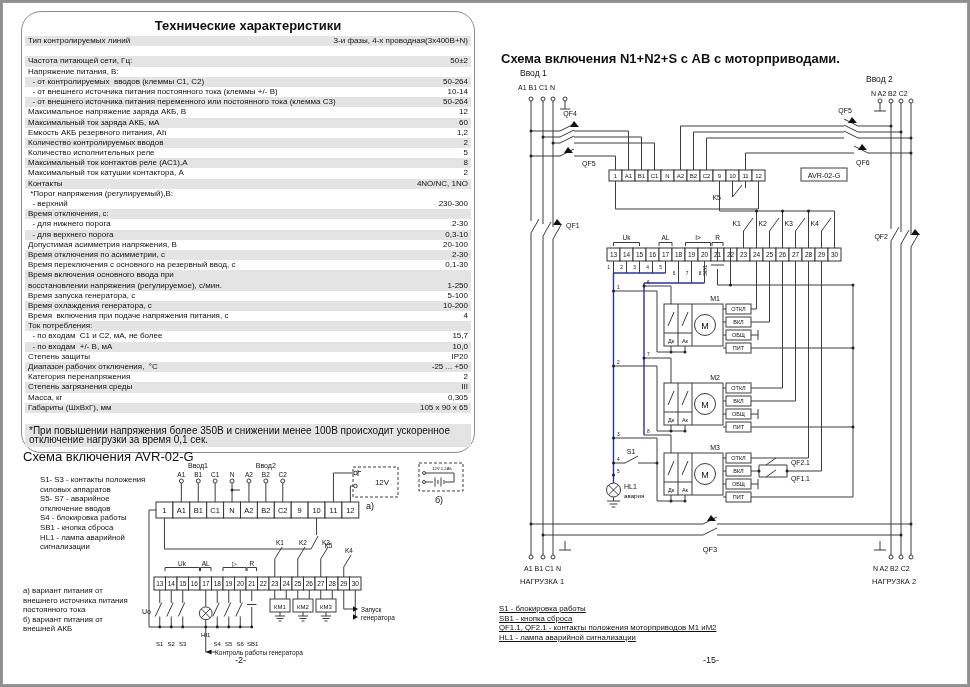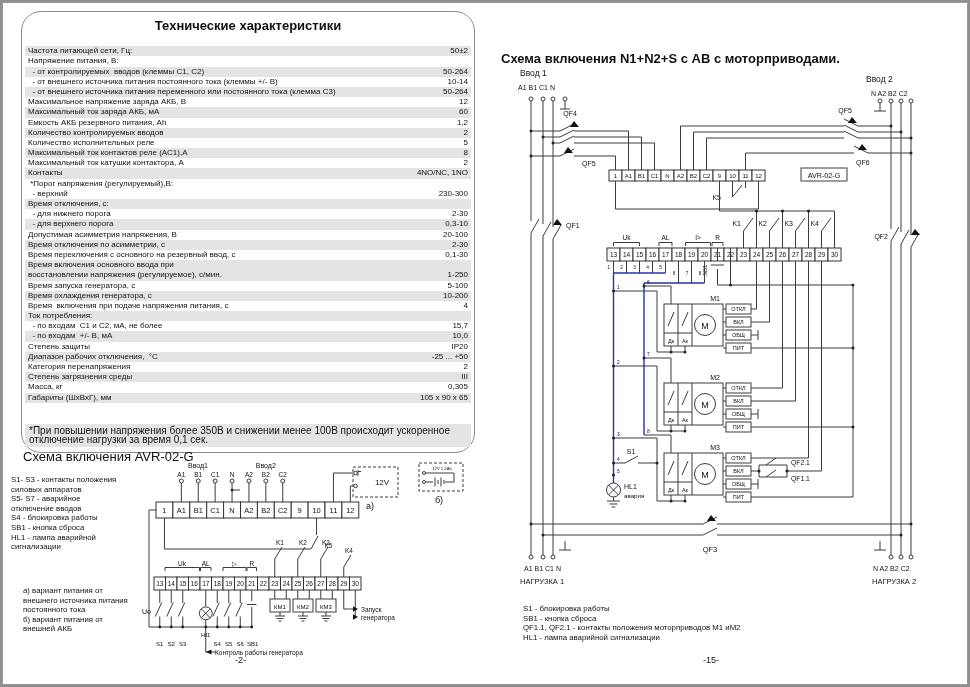--- a/index.html
+++ b/index.html
@@ -37,20 +37,24 @@
   svg polygon.arr{fill:#111;stroke:none;}
 </style>
 </head>
 <body>
 
 <div class="sheet">
 
   <div class="spec">
     <div class="spec-title">Технические характеристики</div>
     <div class="trows">
+        <div class="trow shade">
+          <div class="tlbl">Тип контролируемых линий</div>
+          <div class="tval">3-и фазы, 4-х проводная(3x400В+N)</div>
+        </div>
         <div class="trow">
           <div class="tlbl"></div>
           <div class="tval"></div>
         </div>
         <div class="trow shade">
           <div class="tlbl">Частота питающей сети, Гц:</div>
           <div class="tval">50±2</div>
         </div>
         <div class="trow">
           <div class="tlbl">Напряжение питания, В:</div>
@@ -188,21 +192,21 @@
           <div class="tlbl">Габариты (ШхВхГ), мм</div>
           <div class="tval">105 x 90 x 65</div>
         </div>
       </div>
     <div class="tfoot">*При повышении напряжения более 350В и снижении менее 100В происходит ускоренное
 отключение нагрузки за время 0,1 сек.</div>
   </div>
 
   <div class="abs h2" style="left:20px;top:446px;">Схема включения AVR-02-G</div>
 
-  <div class="abs legend" style="left:8px;top:472px;width:125px;">S1- S3 - контакты положения
+  <div class="abs legend" style="left:37px;top:472px;width:125px;">S1- S3 - контакты положения
 силовых  аппаратов
 S5- S7 - аварийное
 отключение  вводов
 S4 - блокировка работы
 SB1 - кнопка сброса
 HL1 - лампа аварийной
 сигнализации</div>
   <div class="abs legend" style="left:20px;top:583px;width:135px;">а) вариант питания от
 внешнего источника питания
 постоянного тока
@@ -696,19 +700,19 @@
     <circle class="pin" cx="391" cy="494" r="2"></circle>
       <circle class="pin" cx="401" cy="494" r="2"></circle>
       <circle class="pin" cx="411" cy="494" r="2"></circle>
     <path d="M380,478 V487 M374,487 H386"></path>
     <text x="24" y="508" font-size="7">A1 B1 C1 N</text>
     <text x="20" y="521" font-size="7.5">НАГРУЗКА 1</text>
     <text x="373" y="508" font-size="7">N A2 B2 C2</text>
     <text x="372" y="521" font-size="7.5">НАГРУЗКА 2</text>
   </svg>
 
-  <div class="abs legend" style="left:520px;top:601px;width:330px;">S1 - блокировка работы
+  <div class="abs legend" style="left:496px;top:601px;width:330px;text-decoration:underline;">S1 - блокировка работы
 SB1 - кнопка сброса
 QF1.1, QF2.1 -  контакты положения моторприводов М1 иМ2
 HL1 - лампа аварийной сигнализации</div>
   <div class="abs pagenum" style="left:700px;top:652px;">-15-</div>
 
 </div>
 
 </body></html>

